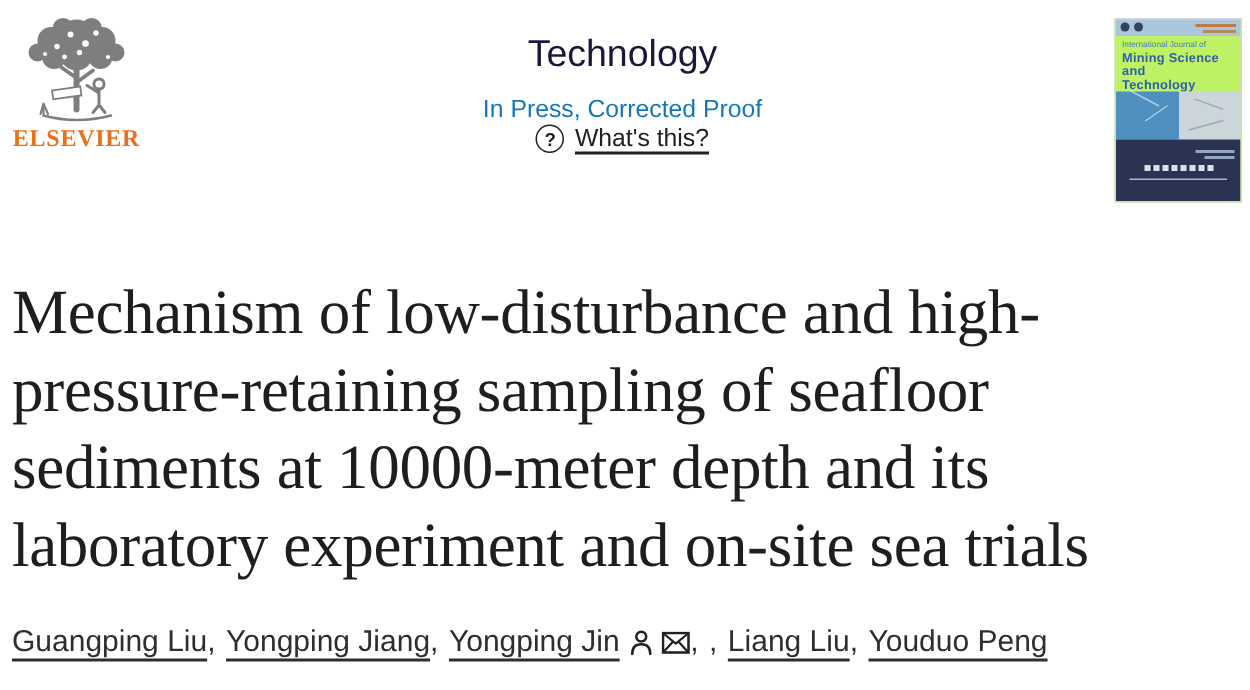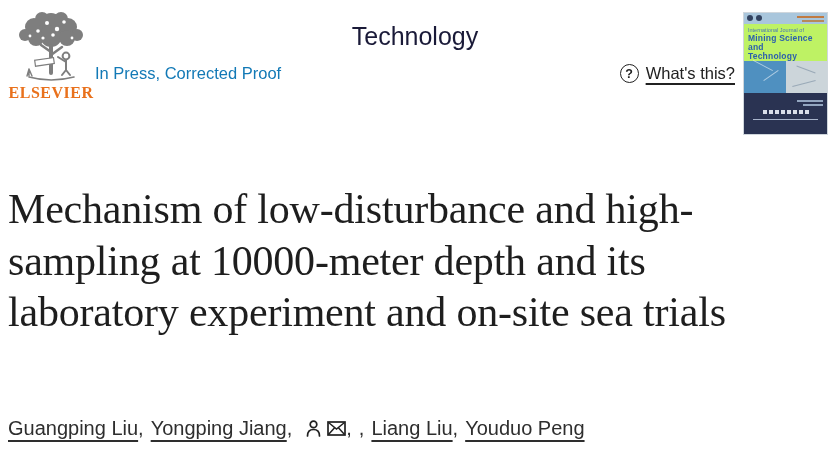--- a/index.html
+++ b/index.html
@@ -10,21 +10,21 @@
   .logo{position:absolute;left:8px;top:10px;width:86px;height:96px;text-align:center;cursor:pointer;}
   .logo svg{display:block;margin:0 auto;}
   .logo-word{font-family:"Liberation Serif",serif;font-weight:bold;font-size:16px;
              letter-spacing:.5px;color:#e9711c;margin-top:2px;}
 
   
   .banner{position:absolute;left:95px;top:18px;width:640px;text-align:center;}
   .jtitle{font-size:25px;line-height:37px;color:#1a1a38;cursor:pointer;}
   .avail{margin-top:9px;font-size:15px;color:#212121;}
   .statusrow{margin-top:9px;font-size:16.5px;color:#212121;
-             display:flex;align-items:center;justify-content:space-between;gap:20px;}
+             display:flex;align-items:center;justify-content:flex-start;gap:0;flex-direction:column;}
   .status{color:#1279b6;}
   .help{display:inline-flex;align-items:center;gap:7px;cursor:pointer;}
   .qcircle{display:inline-flex;align-items:center;justify-content:center;
            width:19px;height:19px;border:1.6px solid #212121;border-radius:50%;
            font-size:12.5px;font-weight:bold;color:#212121;box-sizing:border-box;}
   .whats{text-decoration:underline;text-decoration-thickness:1.5px;text-underline-offset:4px;}
 
   
   .cover{position:absolute;top:12px;right:5px;width:83px;height:121px;background:#bef264;
          border:1px solid #cfd6dc;box-sizing:content-box;cursor:pointer;overflow:hidden;}
@@ -150,29 +150,31 @@
           <span class="glyph"></span>
           <span class="glyph"></span>
           <span class="glyph"></span>
       </div>
       <span class="cb-rule"></span>
     </div>
   </div>
 
   <h1 class="atitle" style="margin:0;font-weight:normal;">
     <div>Mechanism of low-disturbance and high-</div>
-    <div>sampling at 10000-meter depth and its</div>
+    <div>pressure-retaining sampling of seafloor</div>
+    <div>sediments at 10000-meter depth and its</div>
     <div>laboratory experiment and on-site sea trials</div>
   </h1>
 
   <div class="authors">
     <span class="author">Guangping Liu</span>
       <span class="sep">,</span>
     <span class="author">Yongping Jiang</span>
       <span class="sep">,</span>
+    <span class="author">Yongping Jin</span>
     <span class="aicons">
       <svg width="15" height="17" viewBox="0 0 15 17">
         <circle cx="7.5" cy="4.4" r="3.3" fill="none" stroke="#212121" stroke-width="1.7"></circle>
         <path d="M1.5 16 C1.5 11.5 4 9.5 7.5 9.5 C11 9.5 13.5 11.5 13.5 16" fill="none" stroke="#212121" stroke-width="1.7" stroke-linecap="round"></path>
       </svg>
       <svg width="19" height="15" viewBox="0 0 19 15">
         <rect x="1" y="1" width="17" height="13" fill="none" stroke="#212121" stroke-width="1.7"></rect>
         <path d="M1.5 1.5 L9.5 8 L17.5 1.5 M1.5 13.5 L7.6 6.8 M17.5 13.5 L11.4 6.8" fill="none" stroke="#212121" stroke-width="1.5"></path>
       </svg>
     </span>

